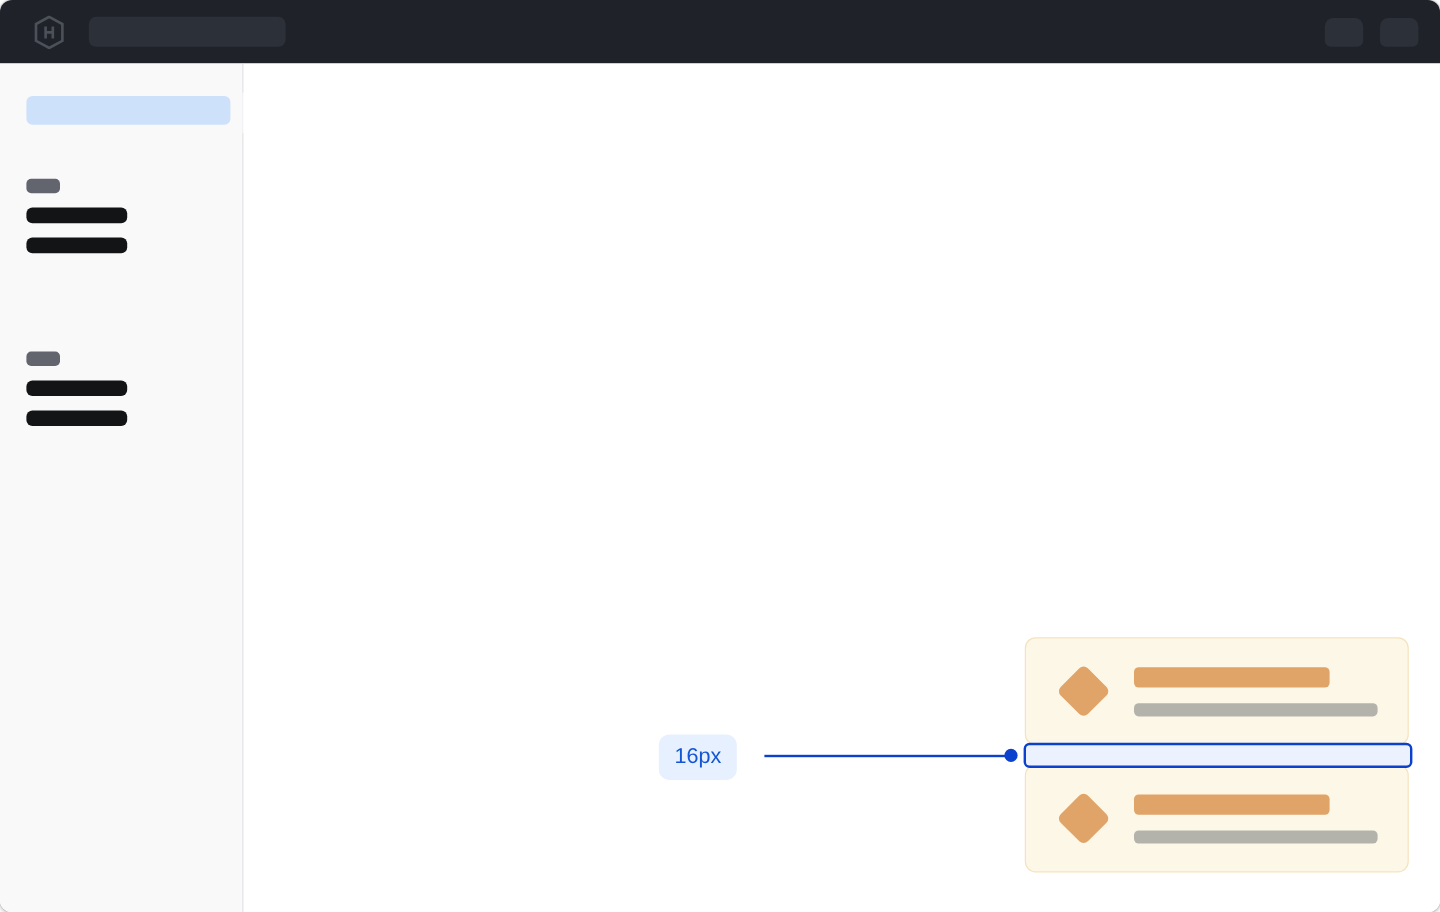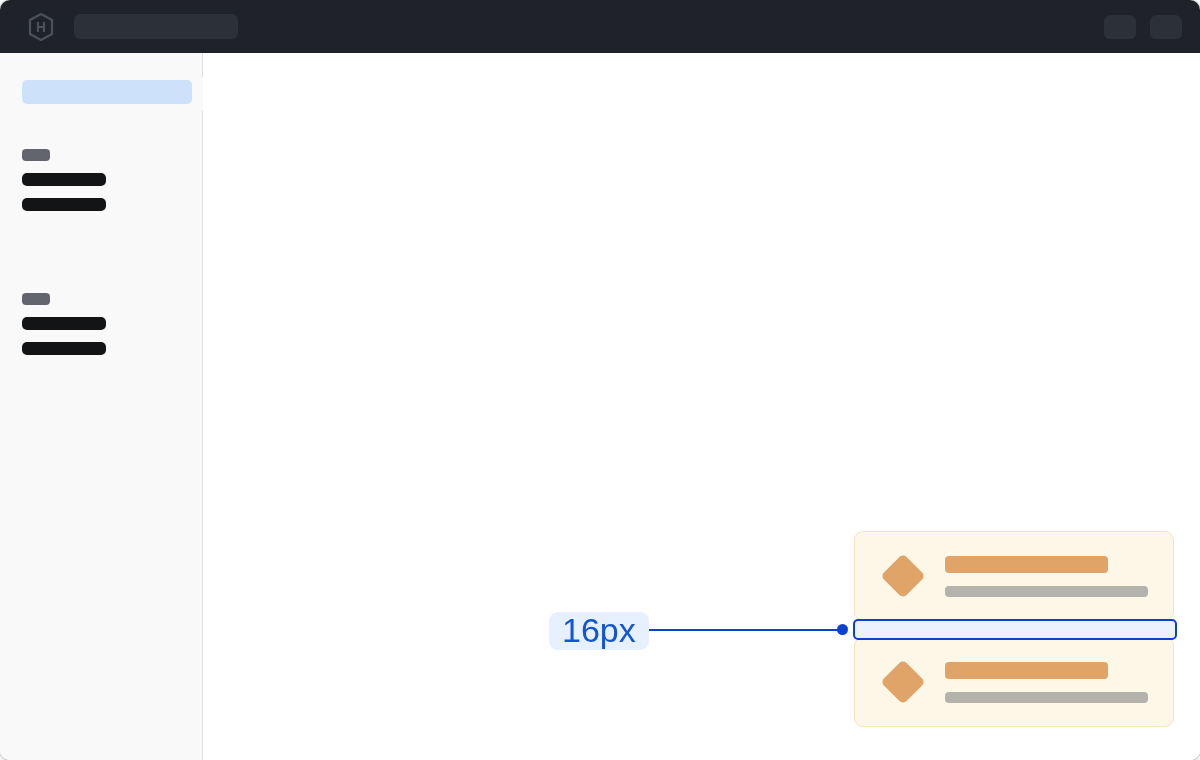--- a/index.html
+++ b/index.html
@@ -214,21 +214,21 @@
     background: #0B41CD;
   }
   .measure-label {
     position: absolute;
     left: 346px;   
     top: 559px;
     padding: 4px 13px 6px 13px;
     border-radius: 9px;
     background: #E7F0FE;
     color: #1355D4;
-    font-size: 34px;
+    font-size: 18px;
     line-height: 28px;
     font-family: "Liberation Sans", sans-serif;
     white-space: nowrap;
   }
 </style>
 </head>
 <body>
 
 <div class="app-window">
 

